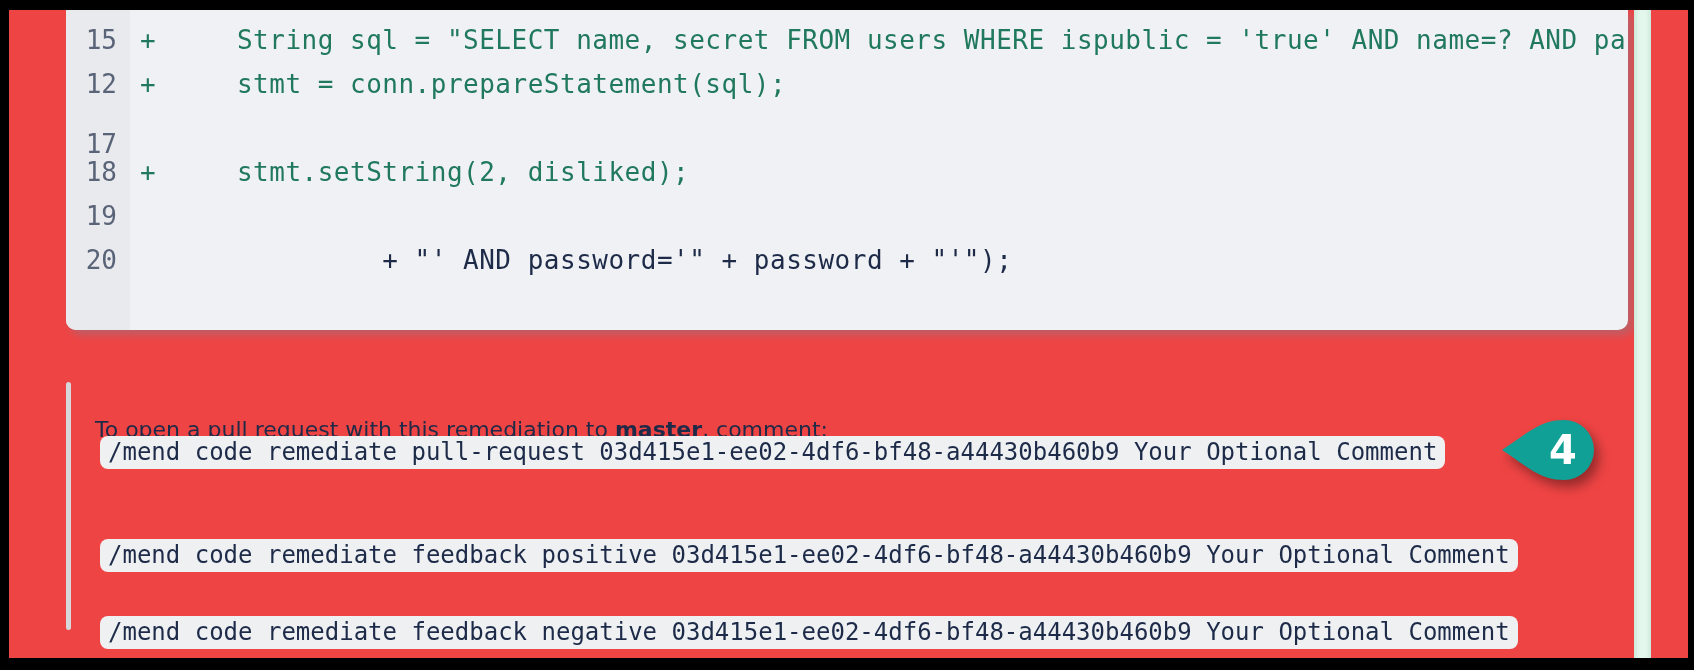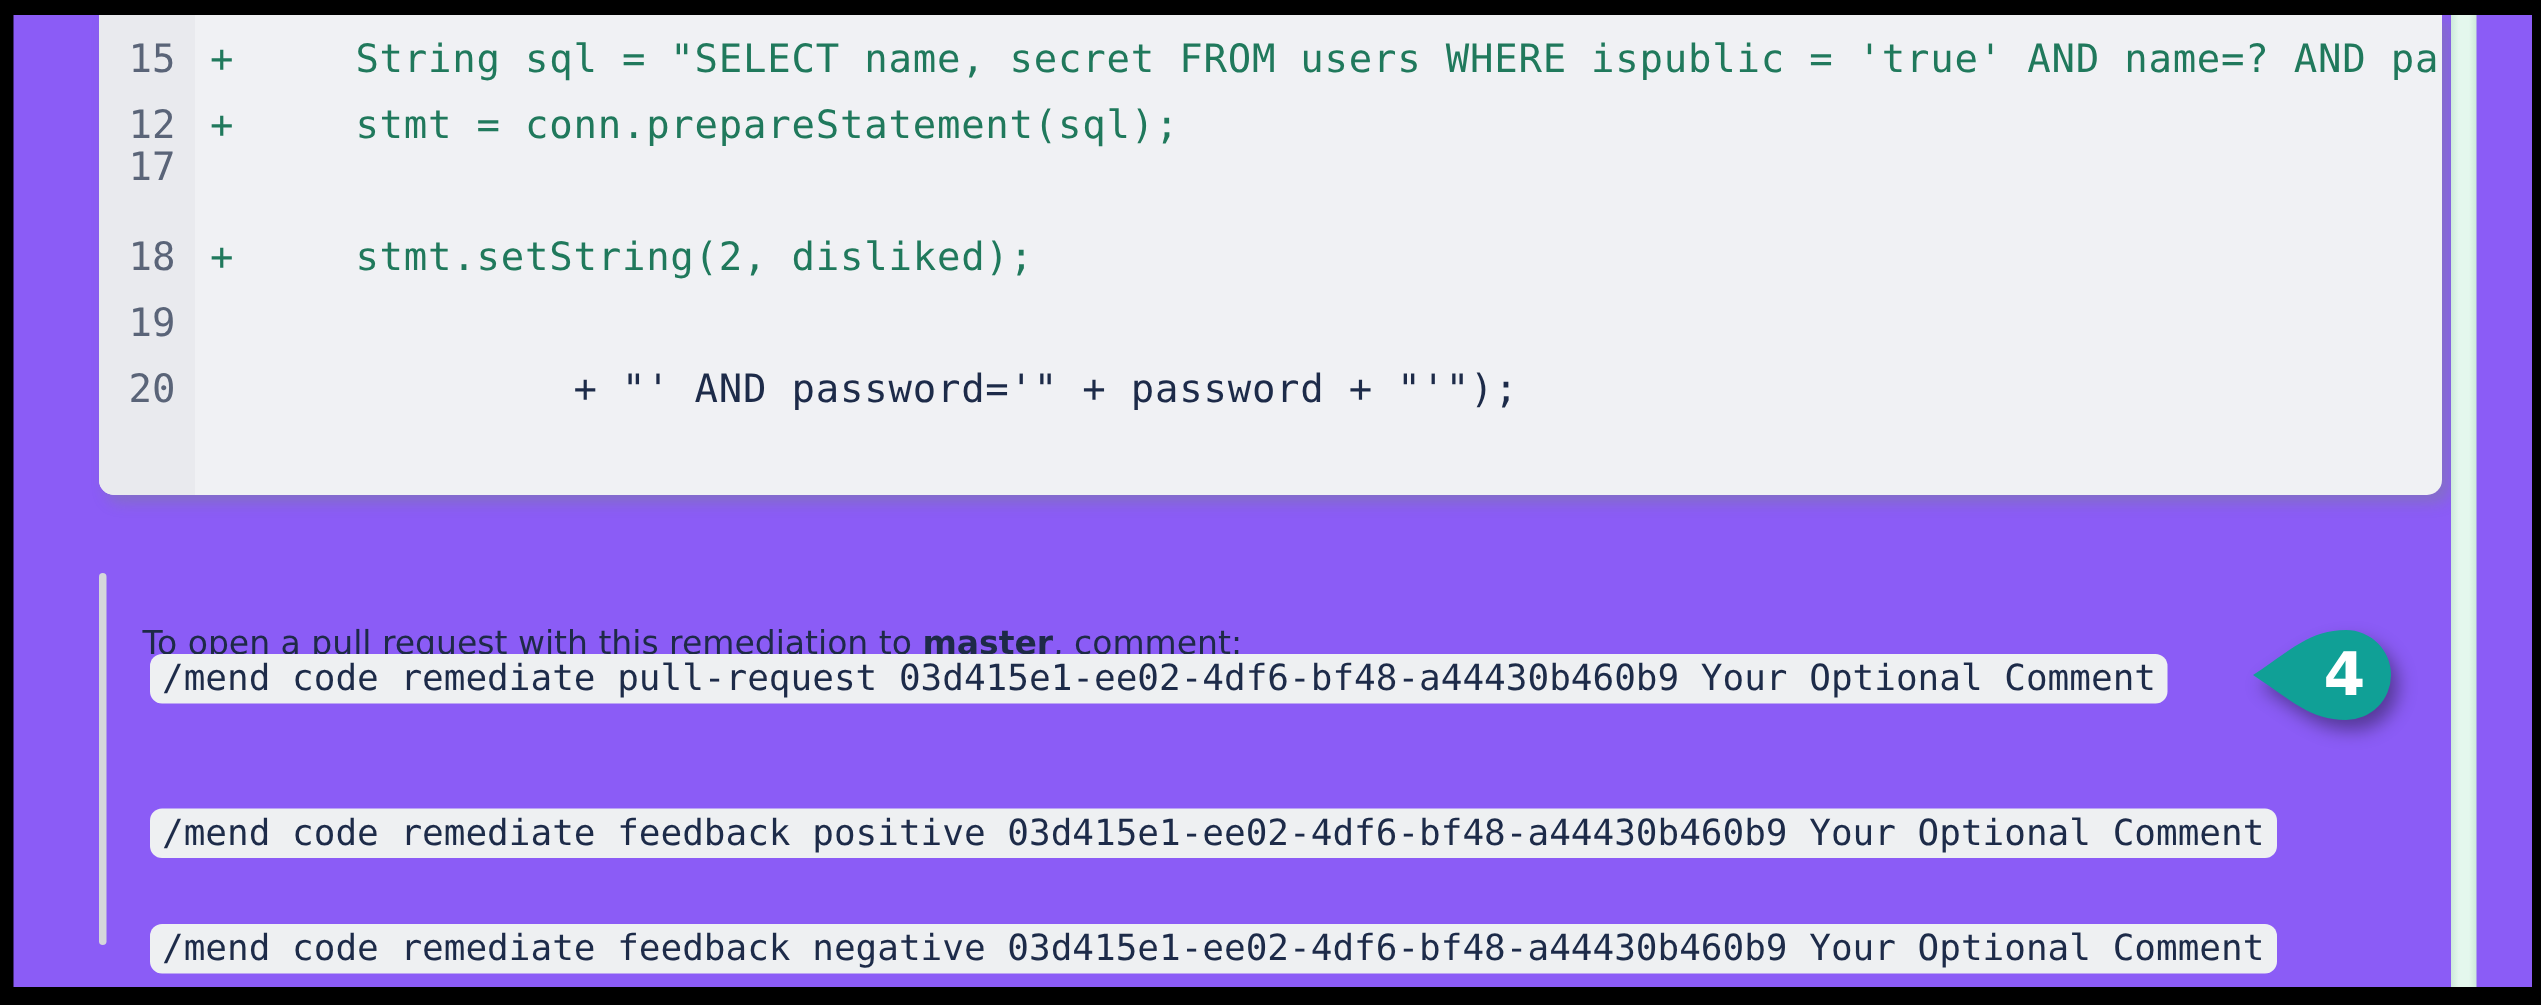--- a/index.html
+++ b/index.html
@@ -1,17 +1,17 @@
 <!DOCTYPE html>
 <html><head>
 <meta charset="utf-8">
 <style>
   html,body{margin:0;padding:0;background:#ffffff;}
   #screen{
-    position:relative;width:1694px;height:670px;background:#8b5cf6;
+    position:relative;width:1694px;height:670px;background:#ef4444;
     overflow:hidden;font-family:"DejaVu Sans",sans-serif;
   }
   .frame-bar{position:absolute;background:#000000;}
   
   #code-block{
     position:absolute;left:66px;top:10px;width:1562px;height:320px;
     background:#f0f1f4;border-radius:0 0 10px 10px;overflow:hidden;
     box-shadow:5px 5px 9px rgba(125,131,146,0.45);
   }
   #gutter-bg{position:absolute;left:0;top:0;width:64px;height:100%;background:#e9eaee;}
@@ -64,21 +64,21 @@
     <div id="gutter-bg"></div>
 
     <div class="diff-row add" style="top:8px">
       <span class="ln">15</span>
       <pre>+     String sql = "SELECT name, secret FROM users WHERE ispublic = 'true' AND name=? AND password=?";</pre>
     </div>
     <div class="diff-row add" style="top:52px">
       <span class="ln">12</span>
       <pre>+     stmt = conn.prepareStatement(sql);</pre>
     </div>
-    <div class="diff-row add" style="top:80px">
+    <div class="diff-row add" style="top:112px">
       <span class="ln">17</span>
     </div>
     <div class="diff-row add" style="top:140px">
       <span class="ln">18</span>
       <pre>+     stmt.setString(2, disliked);</pre>
     </div>
     <div class="diff-row add" style="top:184px">
       <span class="ln">19</span>
     </div>
     <div class="diff-row ctx" style="top:228px">

